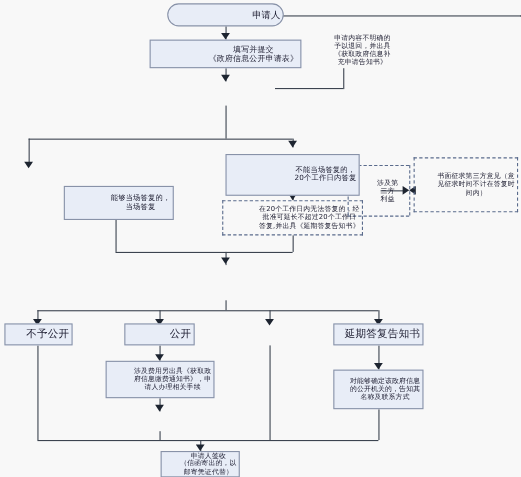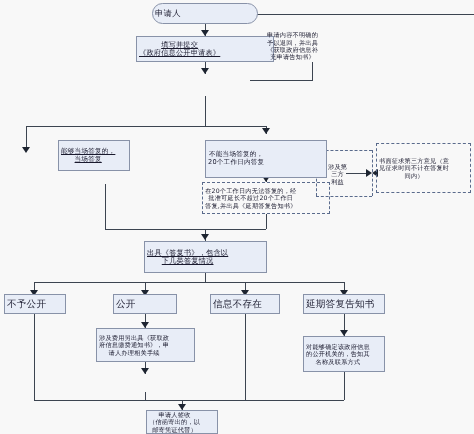--- a/index.html
+++ b/index.html
@@ -17,21 +17,21 @@
   }
   
   .node {
     position: absolute;
     box-sizing: border-box;
     background: #e8edf7;
     border: 1px solid #8892a8;
     color: #1a1a2e;
     display: flex;
     align-items: center;
-    justify-content: flex-start;
+    justify-content: flex-end;
     text-align: center;
     line-height: 1.18;
     letter-spacing: 0.2px;
     z-index: 3;
   }
   .node.pill {
     border-radius: 999px;
   }
   .node.dashed {
     background: transparent;
@@ -79,21 +79,21 @@
     border-bottom: 4px solid transparent;
     border-left: 6px solid #1d2430;
   }
   .arw.left {
     border-top: 4px solid transparent;
     border-bottom: 4px solid transparent;
     border-right: 6px solid #1d2430;
   }
   .f6  { font-size: 6.2px; }
   .f65 { font-size: 6.6px; }
-  .f7  { font-size: 7.2px; text-decoration: underline; }
+  .f7  { font-size: 7.2px; }
   .f8  { font-size: 8.4px; }
   .f9  { font-size: 9.6px; }
 </style>
 </head>
 <body>
 
 <div id="canvas">
 
   <div class="ln v" style="left:205px; top:24px; height:12px;"></div>
   <div class="arw down" style="left:201px; top:30px;"></div>
@@ -177,21 +177,21 @@
   </div>
 
 
   <div class="node plain f6" style="left:265px; top:22px; width:92px; height:48px;">
     <span class="txt">申请内容不明确的
 予以退回，并出具
 《获取政府信息补
 充申请告知书》</span>
   </div>
 
-  <div class="node f65" style="left:58px; top:140px; width:72px; height:31px;text-decoration:underline;">
+  <div class="node f65" style="left:58px; top:169px; width:100px; height:31px;">
     <span class="txt">能够当场答复的，
 当场答复</span>
   </div>
 
   <div class="node f65" style="left:205px; top:140px; width:122px; height:38px;">
     <span class="txt">不能当场答复的，
 20个工作日内答复</span>
   </div>
 
   <div class="node dashed f6" style="left:202px; top:182px; width:128px; height:32px;">
@@ -205,36 +205,29 @@
 三方
 利益</span>
   </div>
 
   <div class="node dashed f6" style="left:376px; top:143px; width:95px; height:50px;">
     <span class="txt">书面征求第三方意见（意
 见征求时间不计在答复时
 间内）</span>
   </div>
 
-  <div class="node f7" style="left:144px; top:241px; width:123px; height:32px;">
-    <span class="txt">出具《答复书》，包含以
-下几类答复情况</span>
-  </div>
 
   <div class="node f9" style="left:4px; top:294px; width:62px; height:20px;">
     <span class="txt">不予公开</span>
   </div>
 
   <div class="node f9" style="left:113px; top:294px; width:64px; height:20px;">
     <span class="txt">公开</span>
   </div>
 
-  <div class="node f9" style="left:210px; top:294px; width:70px; height:20px;">
-    <span class="txt">信息不存在</span>
-  </div>
 
   <div class="node f9" style="left:303px; top:294px; width:82px; height:20px;">
     <span class="txt">延期答复告知书</span>
   </div>
 
   <div class="node f6" style="left:96px; top:328px; width:99px; height:34px;">
     <span class="txt">涉及费用另出具《获取政
 府信息缴费通知书》，申
 请人办理相关手续</span>
   </div>

